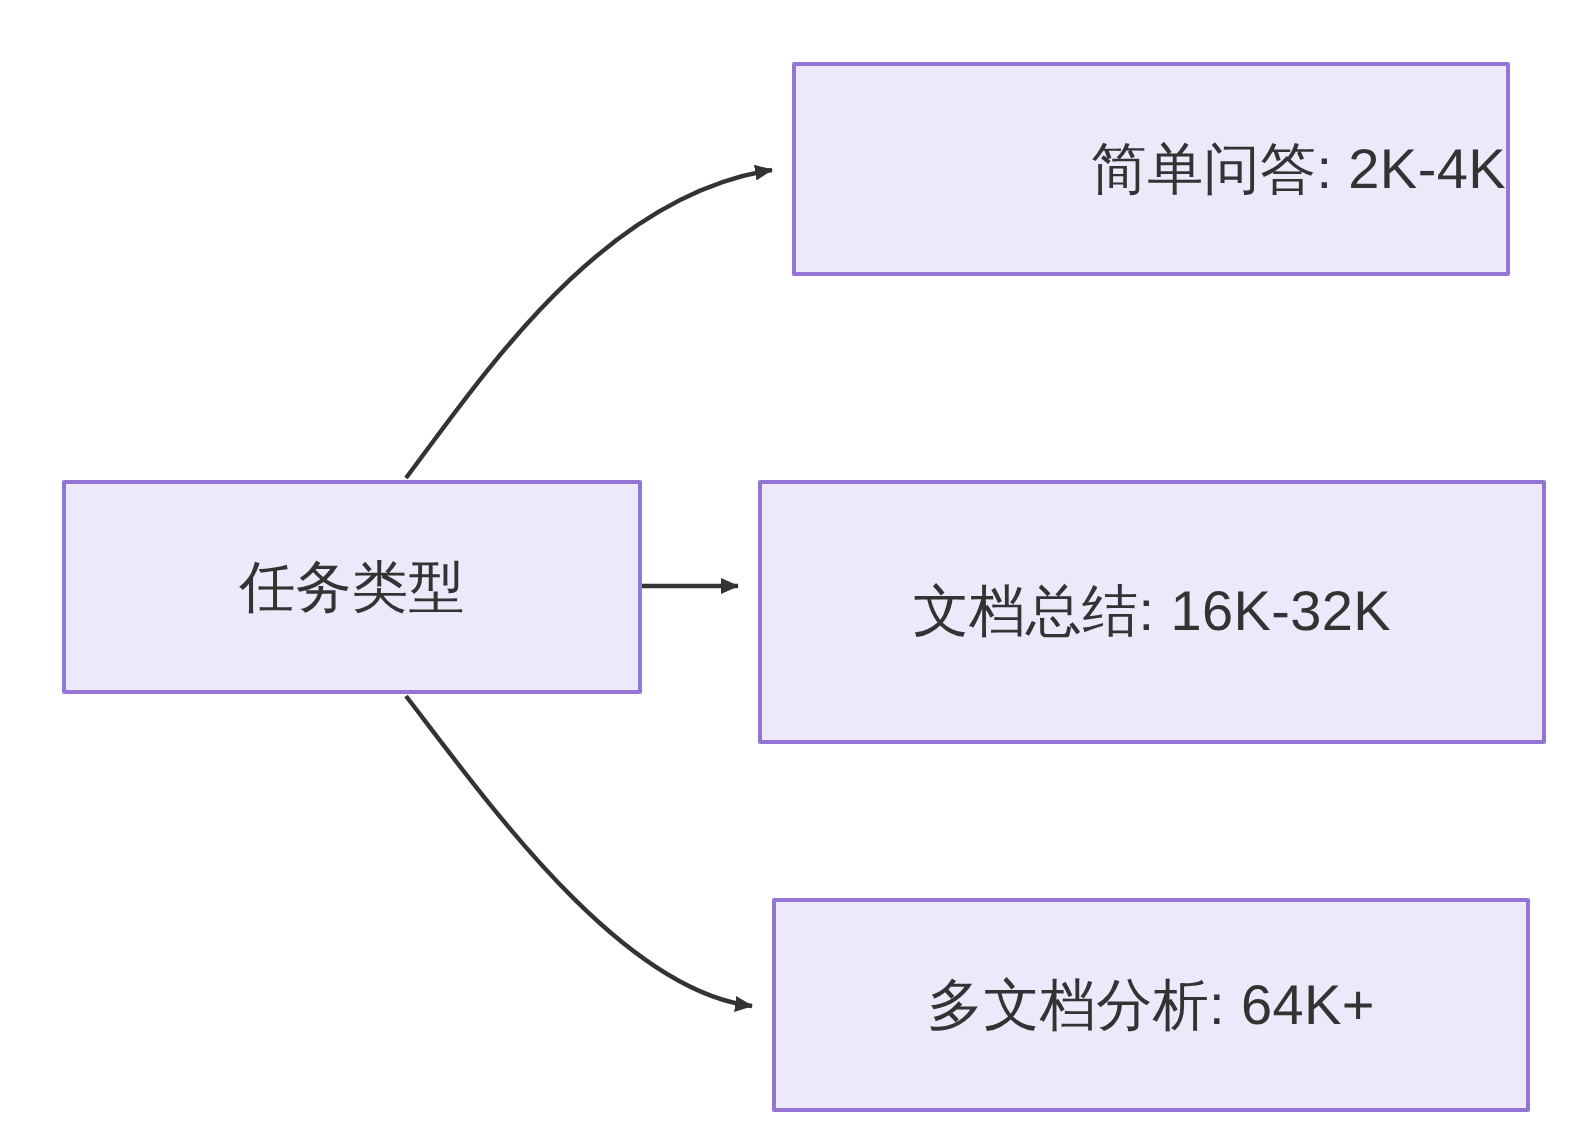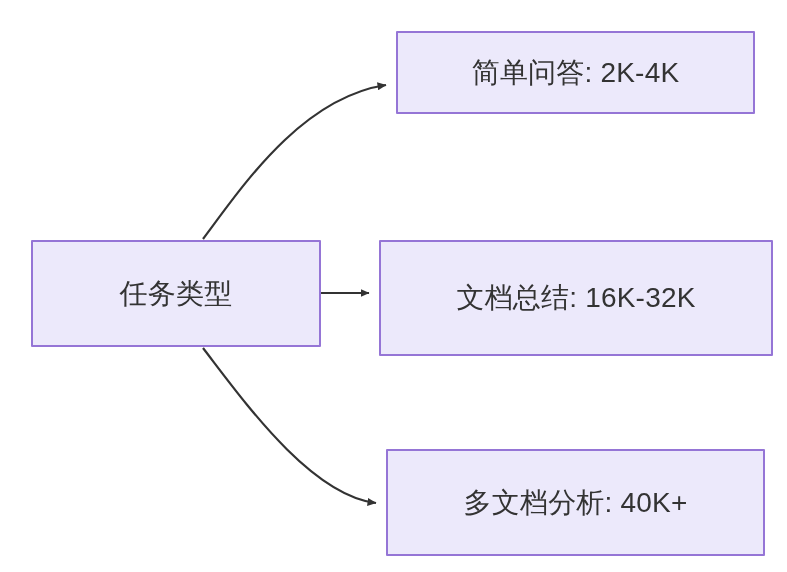--- a/index.html
+++ b/index.html
@@ -44,27 +44,28 @@
   #node-source {
     left: 31px;
     top: 240px;
     width: 290px;
     height: 107px;
   }
   #node-task-0 {
     left: 396px;
     top: 31px;
     width: 359px;
-    height: 83px;
+    height: 107px;
+    justify-content: flex-end;
   }
   #node-task-1 {
     left: 379px;
     top: 240px;
     width: 394px;
-    height: 116px;
+    height: 132px;
   }
   #node-task-2 {
     left: 386px;
     top: 449px;
     width: 379px;
     height: 107px;
   }
 </style>
 </head>
 <body>
@@ -91,16 +92,16 @@
 
   <div class="node" id="node-task-0">
     <span class="node-label">简单问答: 2K-4K</span>
   </div>
 
   <div class="node" id="node-task-1">
     <span class="node-label">文档总结: 16K-32K</span>
   </div>
 
   <div class="node" id="node-task-2">
-    <span class="node-label">多文档分析: 40K+</span>
+    <span class="node-label">多文档分析: 64K+</span>
   </div>
 
 </div>
 
 </body></html>

